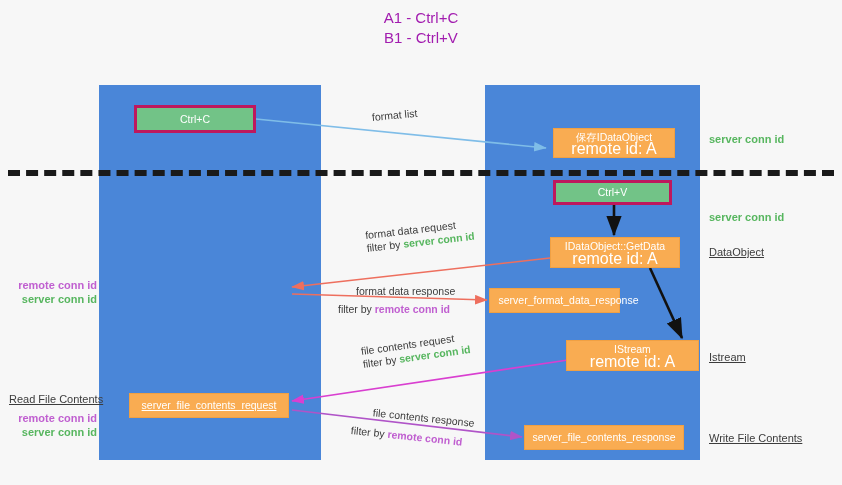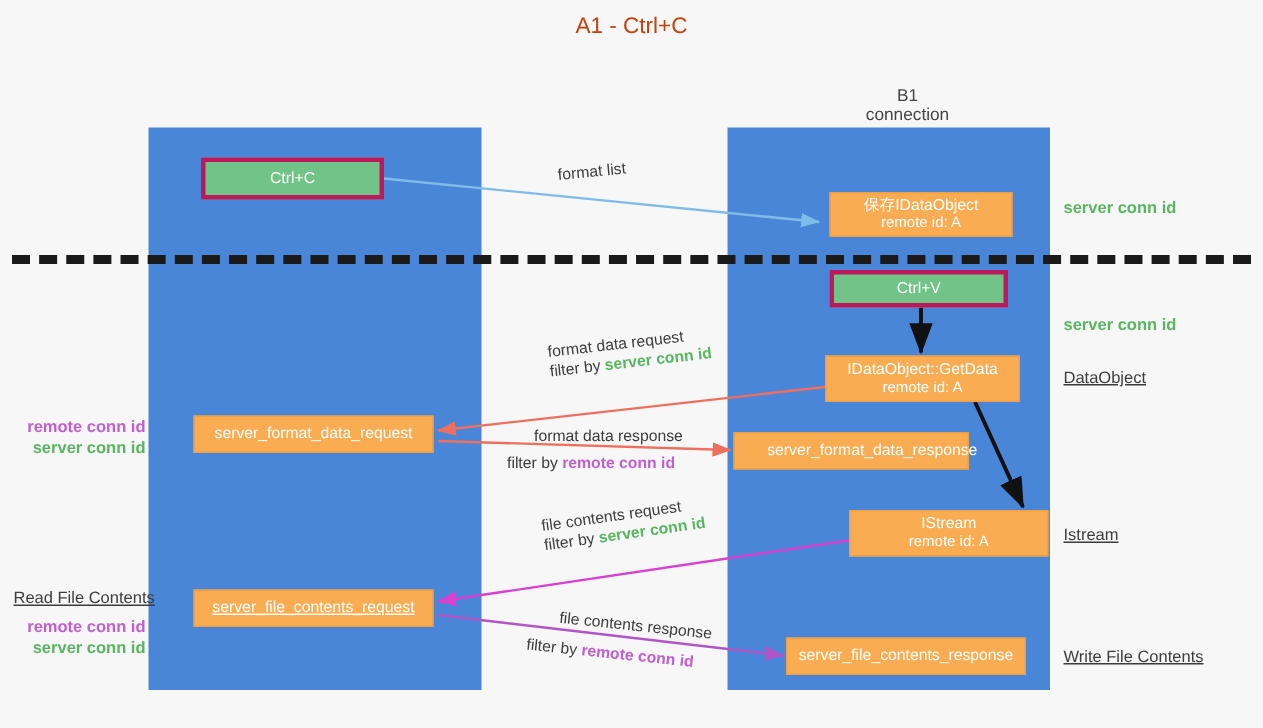--- a/index.html
+++ b/index.html
@@ -10,21 +10,21 @@
     color:#3c3c3c;
     overflow:hidden;
     position:relative;
   }
   #canvas{position:absolute;left:0;top:0;width:842px;height:485px;}
   .abs{position:absolute;}
 
   
   .title{
     left:0;top:8px;width:842px;text-align:center;
-    font-size:15px;line-height:20px;color:#c2410c;
+    font-size:15px;line-height:20px;color:#a21caf;
   }
 
   
   .lane-head{
     text-align:center;font-size:11.5px;line-height:13px;color:#444;
   }
 
   
   .lane{
     background:#4a86d8;
@@ -34,21 +34,21 @@
   .node{
     box-sizing:border-box;
     display:flex;flex-direction:column;
     align-items:center;justify-content:center;
     color:#ffffff;font-size:10.5px;line-height:12.5px;
     text-align:center;
     padding:2px 4px;
   }
   .node.green{background:#72c387;border:3px solid #be185d;}
   .node.orange{background:#f9ac52;border:1px solid #f0a043;}
-  .node .l2{font-size:10px;}
+  .node .l2{font-size:16px;}
 
   
   .annot{font-size:11px;line-height:14px;}
   .green-t{color:#57b65f;font-weight:bold;}
   .purple-t{color:#c05fd0;font-weight:bold;}
   .dark-t{color:#3c3c3c;text-decoration:underline;}
 
   
   .edge-label{
     font-size:10.5px;line-height:13px;color:#3c3c3c;white-space:nowrap;
@@ -63,26 +63,23 @@
   }
   svg.layer{position:absolute;left:0;top:0;width:842px;height:485px;pointer-events:none;}
 </style>
 </head>
 <body>
 
 <div id="canvas">
 
   <div class="abs title">
     <div>A1 - Ctrl+C</div>
+    <div>B1 - Ctrl+V</div>
   </div>
 
-  <div class="abs lane-head" style="left:535px;top:58px;width:140px;">
-    <div>B1</div>
-    <div>connection</div>
-  </div>
 
   <div class="abs lane" style="left:99px;top:85px;width:222px;height:375px;"></div>
   <div class="abs lane" style="left:485px;top:85px;width:215px;height:375px;"></div>
 
   <svg class="layer">
     <defs>
       <marker id="ah-blue" markerWidth="9" markerHeight="9" refX="7.5" refY="3" orient="auto">
         <path d="M0,0 L8,3 L0,6 z" fill="#7fbde8"></path>
       </marker>
       <marker id="ah-red" markerWidth="9" markerHeight="9" refX="7.5" refY="3" orient="auto">
@@ -130,25 +127,22 @@
   <div class="abs node orange" style="left:550px;top:237px;width:130px;height:31px;">
     <div>IDataObject::GetData</div>
     <div class="l2">remote id: A</div>
   </div>
 
   <div class="abs node orange" style="left:566px;top:340px;width:133px;height:31px;">
     <div>IStream</div>
     <div class="l2">remote id: A</div>
   </div>
 
-  <div class="abs node orange" style="left:129px;top:277px;width:160px;height:25px;">
-    <div>server_format_data_request</div>
-  </div>
 
-  <div class="abs node orange" style="left:489px;top:288px;width:157px;height:25px;padding-left:32px;">
+  <div class="abs node orange" style="left:489px;top:288px;width:131px;height:25px;padding-left:32px;">
     <div>server_format_data_response</div>
   </div>
 
   <div class="abs node orange" style="left:129px;top:393px;width:160px;height:25px;text-decoration:underline;">
     <div>server_file_contents_request</div>
   </div>
 
   <div class="abs node orange" style="left:524px;top:425px;width:160px;height:25px;">
     <div>server_file_contents_response</div>
   </div>

